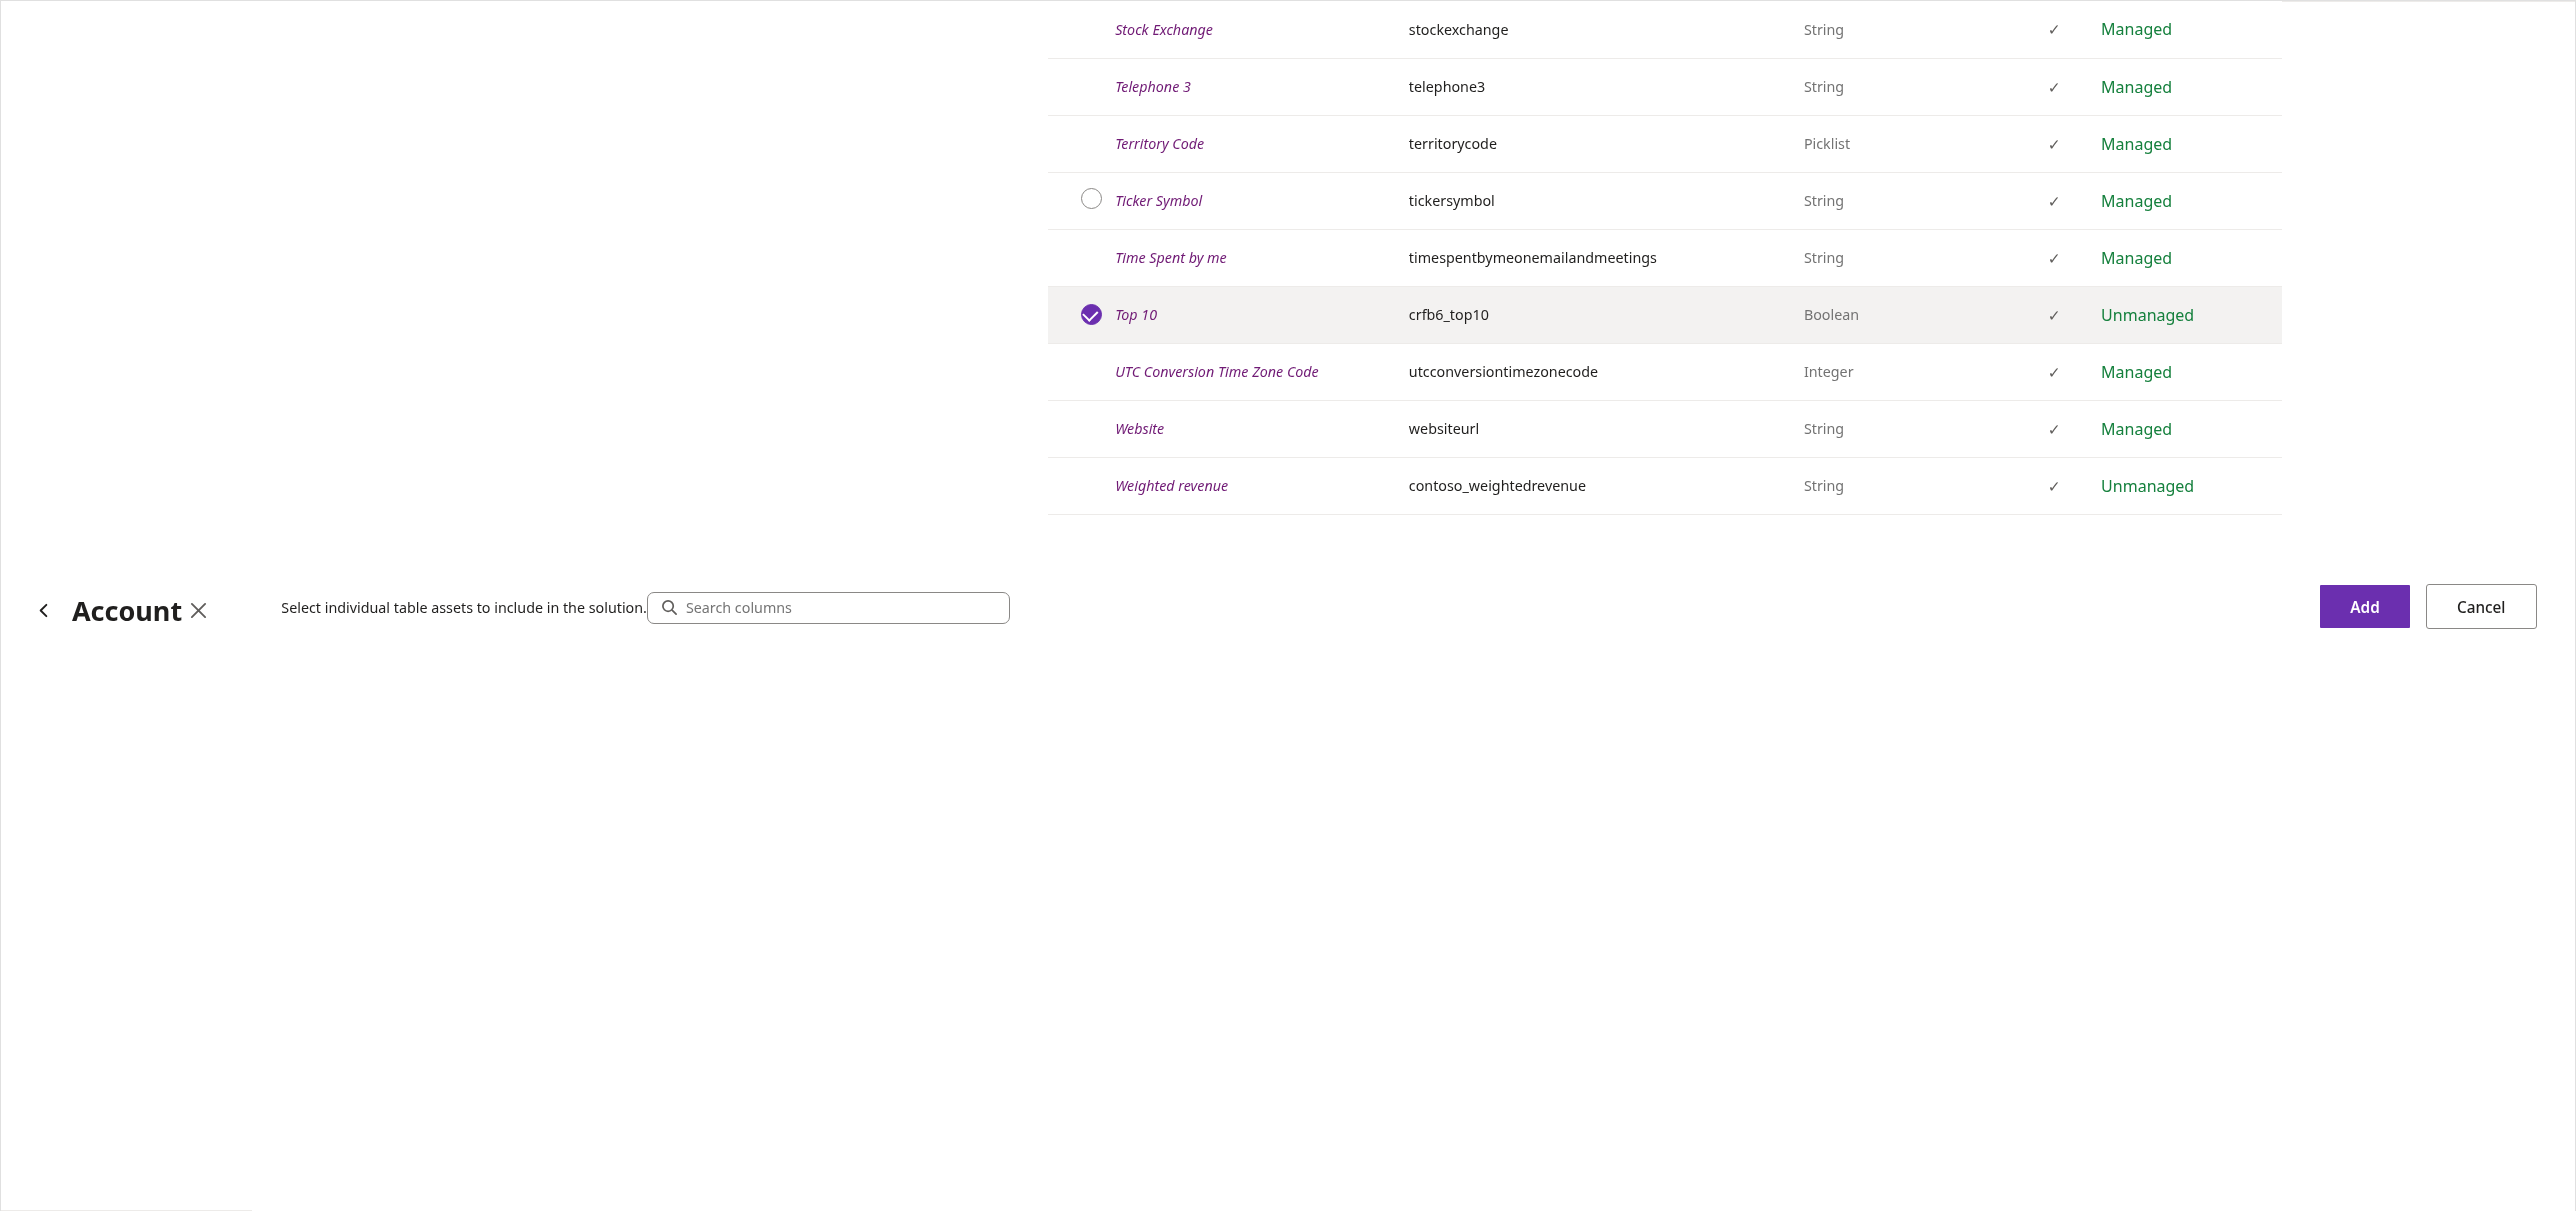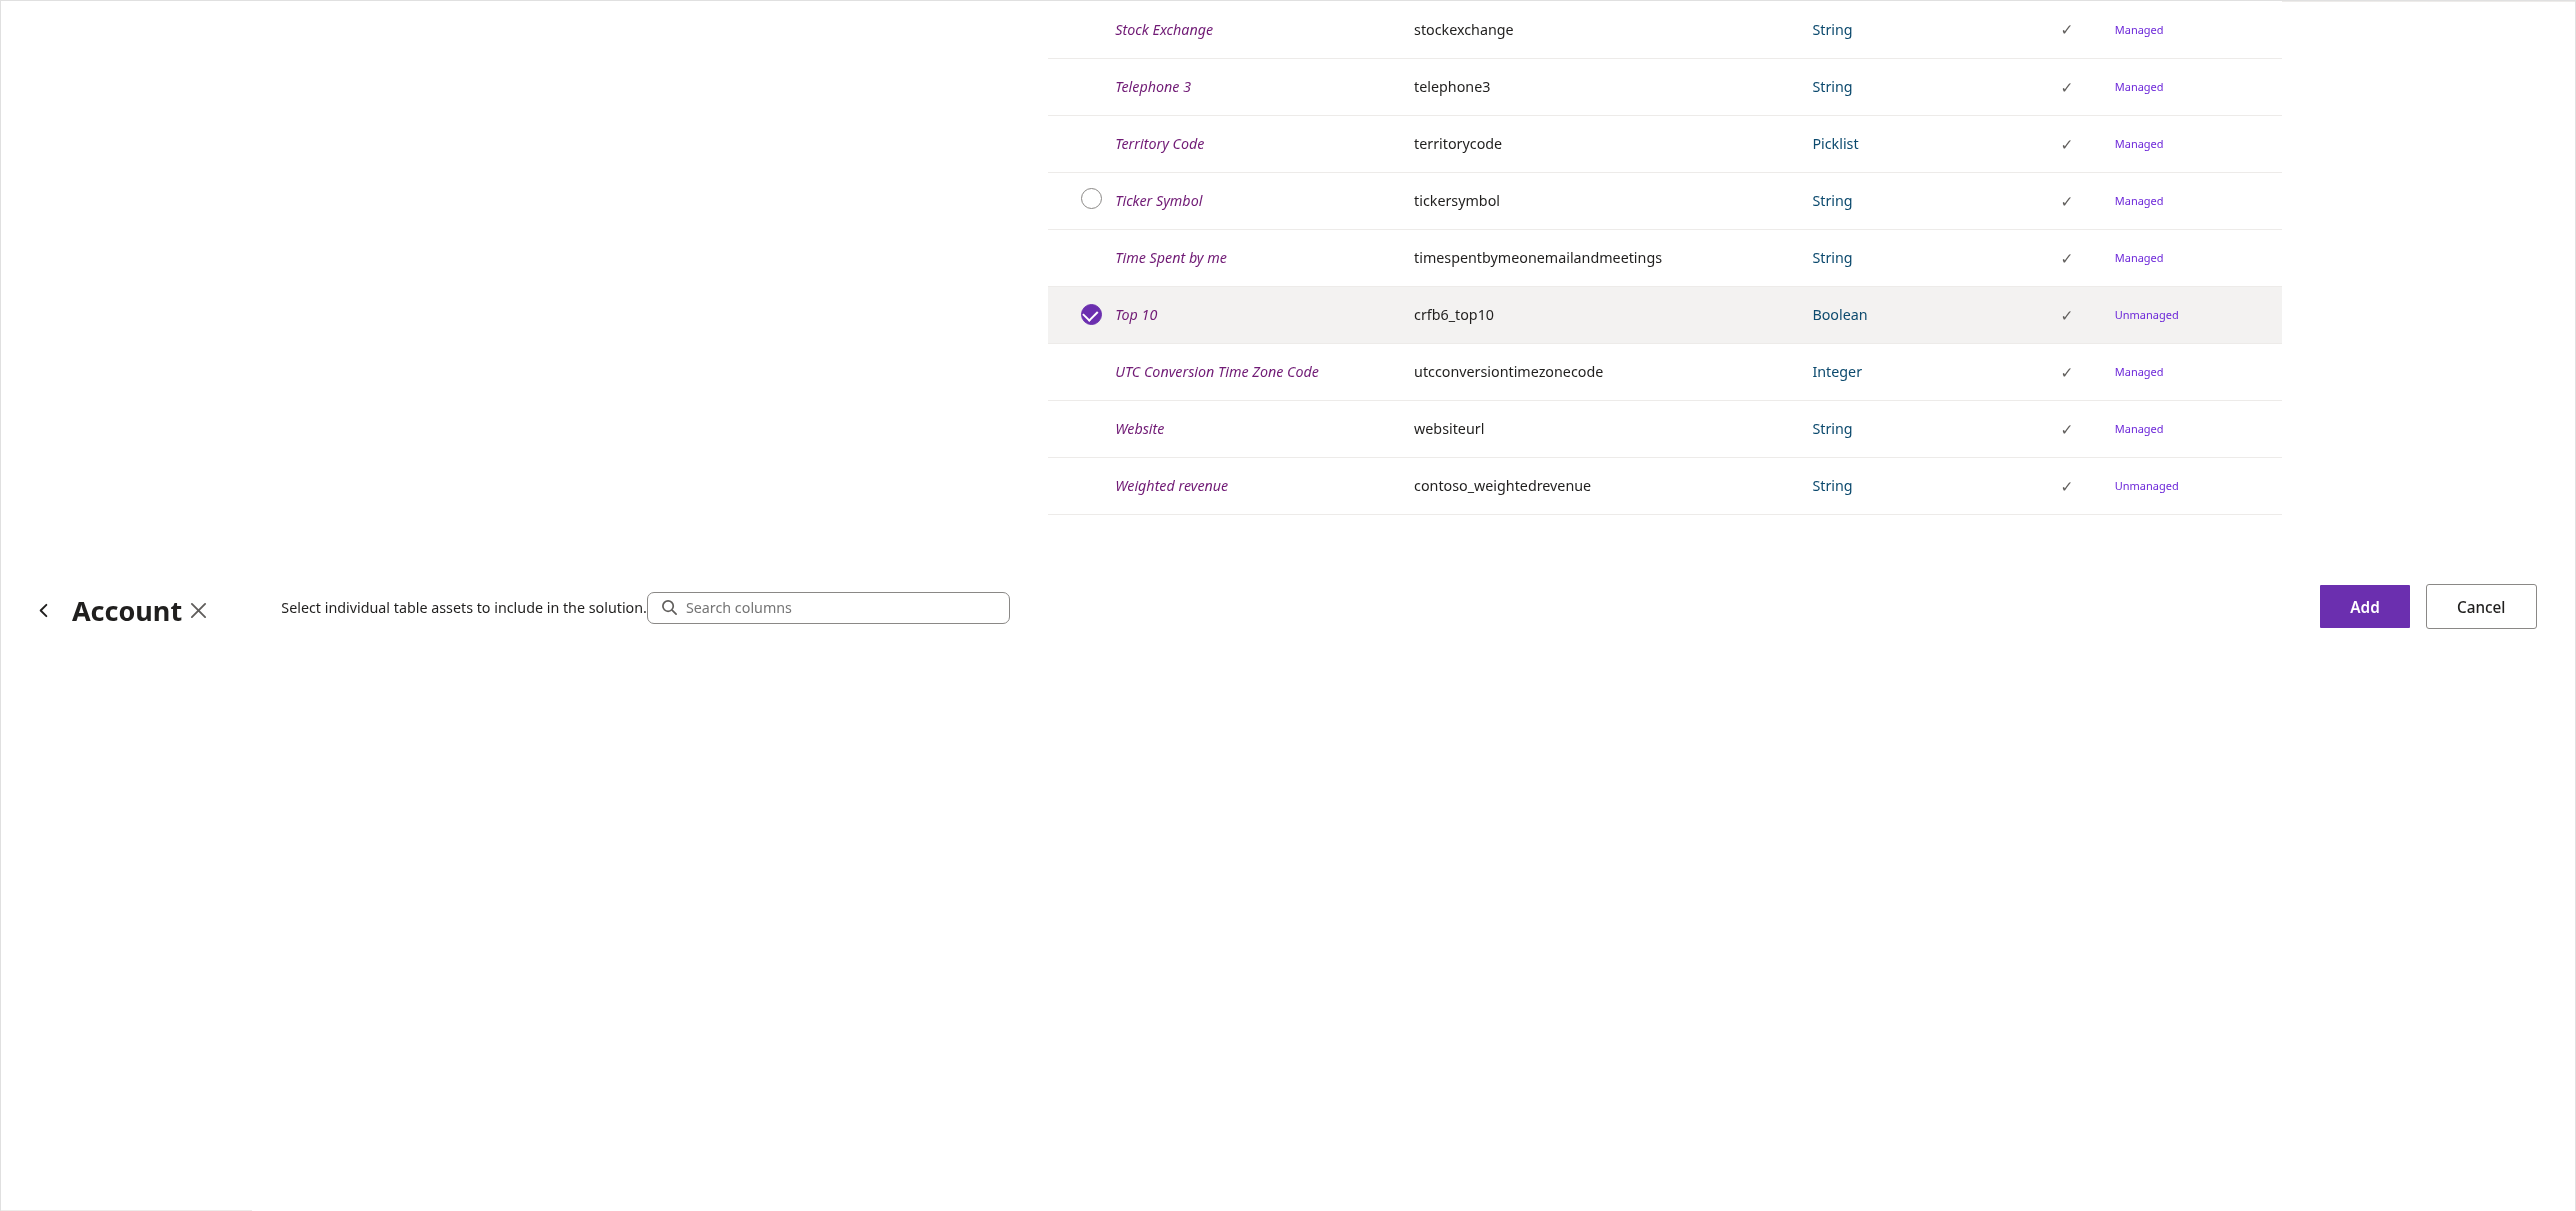--- a/index.html
+++ b/index.html
@@ -121,30 +121,30 @@
       font-style: italic;
     }
     .col-logical {
       width: 572px;
       font-size: 14.3px;
       color: #201f1e;
     }
     .col-type {
       width: 382px;
       font-size: 14.3px;
-      color: #0c4a6e;
+      color: #737373;
     }
     .col-check {
       width: 191px;
       text-align: center;
     }
     .col-managed {
       width: 286px;
-      font-size: 11px;
-      color: #6d28d9;
+      font-size: 16px;
+      color: #15803d;
     }
     .checkmark-icon {
       color: #605e5c;
       font-size: 15.3px;
     }
     .checkbox-circle {
       width: 21px;
       height: 21px;
       border-radius: 50%;
       border: 1.9px solid #8a8886;

